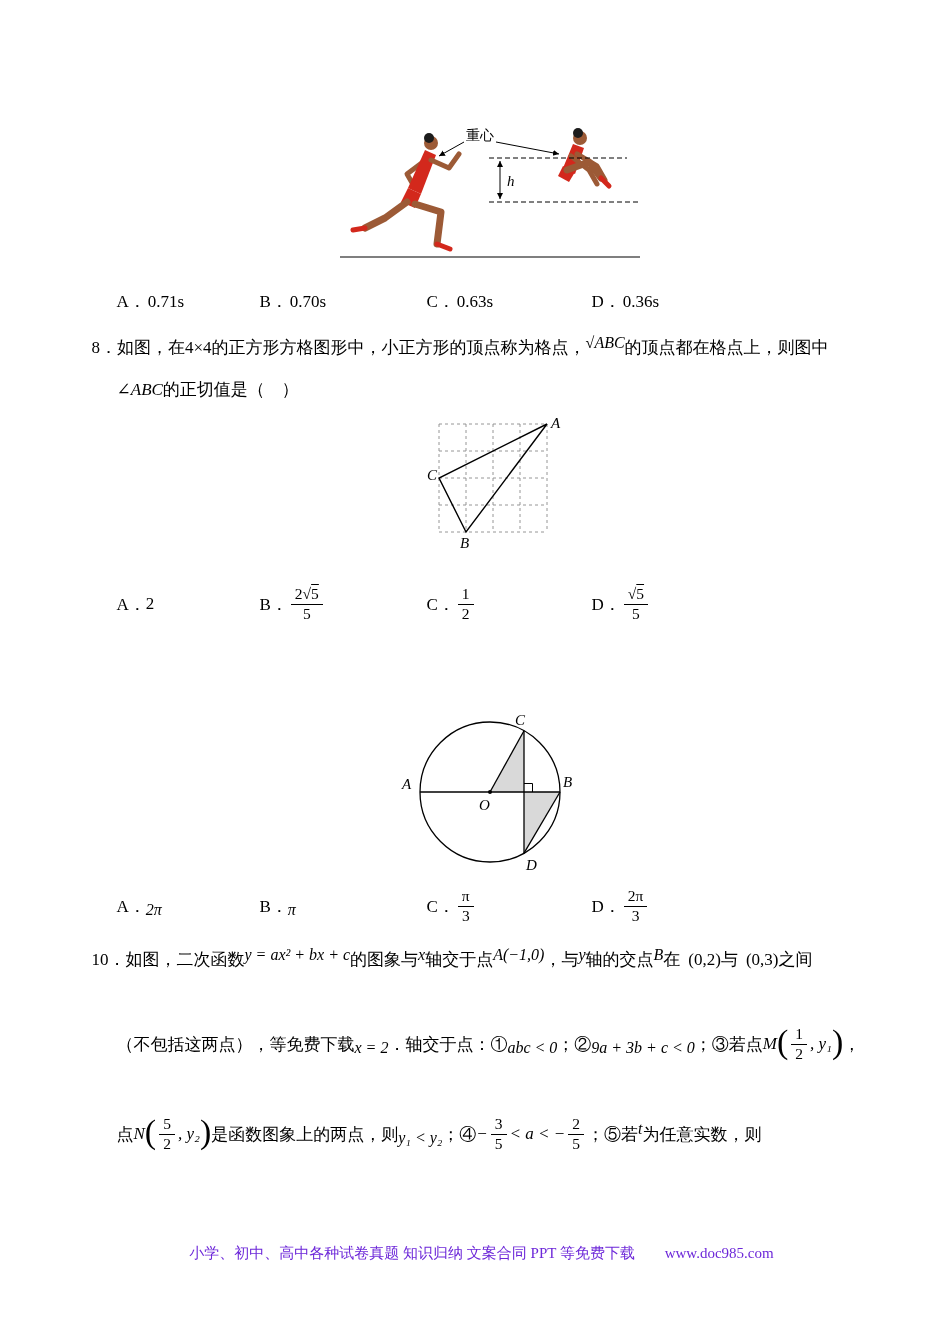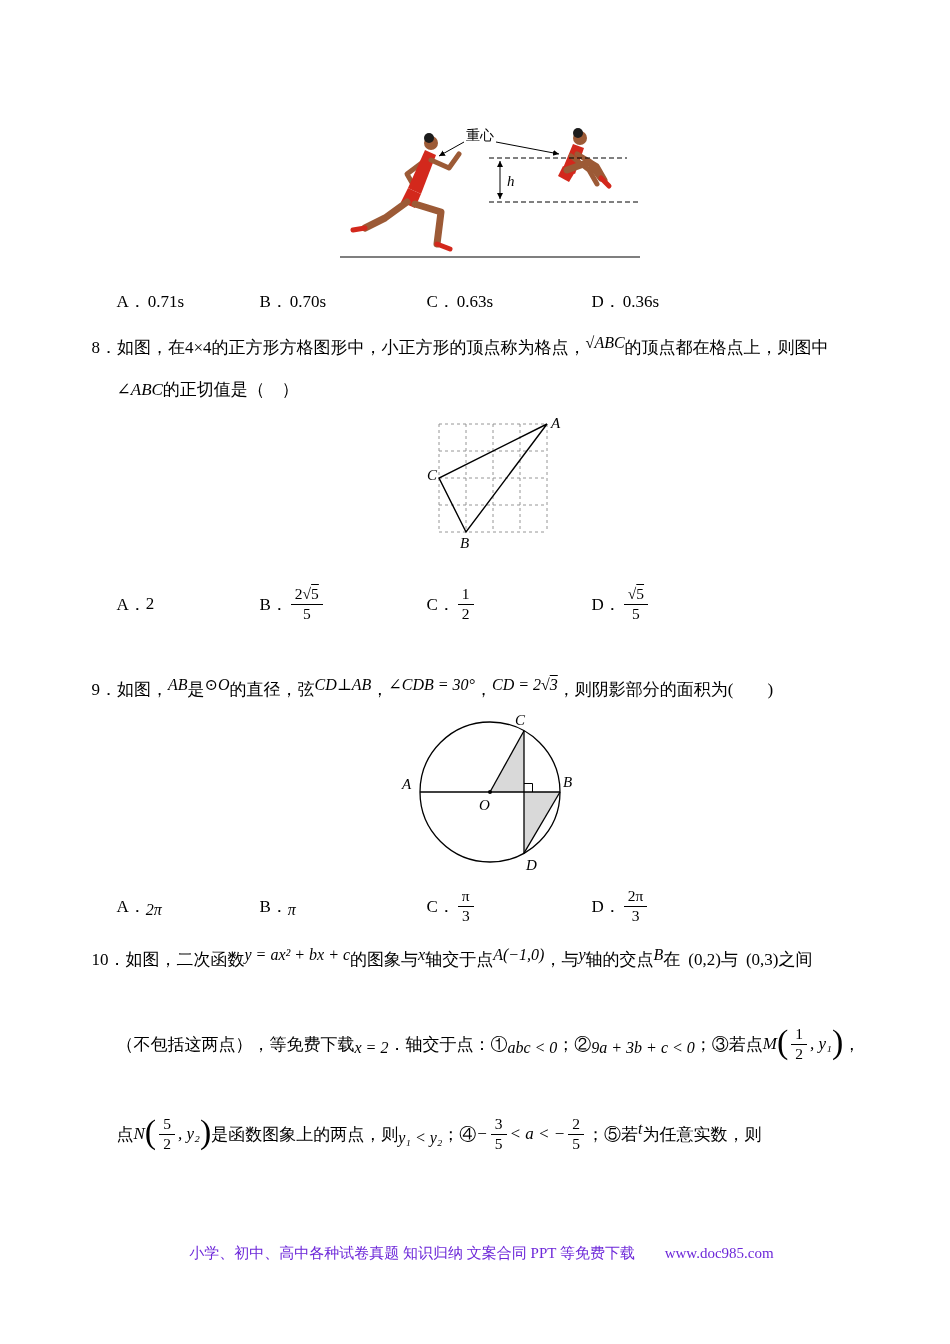--- a/index.html
+++ b/index.html
@@ -125,21 +125,20 @@
       </span>
     <span class="optf" style="left:585px">
         <span>D．</span>
         <span class="frac">
           <span class="num"><span>√</span><span class="ovl">5</span></span>
           <span class="den">5</span>
         </span>
       </span>
   </div>
 
-  <div class="line" style="left:85px;top:678px;"><span>9．如图，</span><span class="m r">AB</span><span>是</span><span class="m r">⊙O</span><span>的直径，弦</span><span class="m r">CD⊥AB</span><span>，</span><span class="m r">∠CDB = 30°</span><span>，</span><span class="m r"><span>CD = 2√</span><span class="ovl">3</span></span><span>，则阴影部分的面积为(　　)</span></div>
 
   <svg style="left:385px;top:712px;" width="200" height="162" viewBox="0 0 200 162">
     <polygon points="98,80 132,18.8 132,80" fill="#d9d9d9"></polygon>
     <polygon points="132,80 132,141.2 168,80" fill="#d9d9d9"></polygon>
     <circle cx="98" cy="80" r="70" fill="none" stroke="#000" stroke-width="1.3"></circle>
     <line x1="28" y1="80" x2="168" y2="80" stroke="#000" stroke-width="1.3"></line>
     <line x1="132" y1="18.8" x2="132" y2="141.2" stroke="#000" stroke-width="1.3"></line>
     <line x1="98" y1="80" x2="132" y2="18.8" stroke="#000" stroke-width="1.3"></line>
     <line x1="132" y1="141.2" x2="168" y2="80" stroke="#000" stroke-width="1.3"></line>
     <polyline points="132,71.5 140.5,71.5 140.5,80" fill="none" stroke="#000" stroke-width="1"></polyline>

